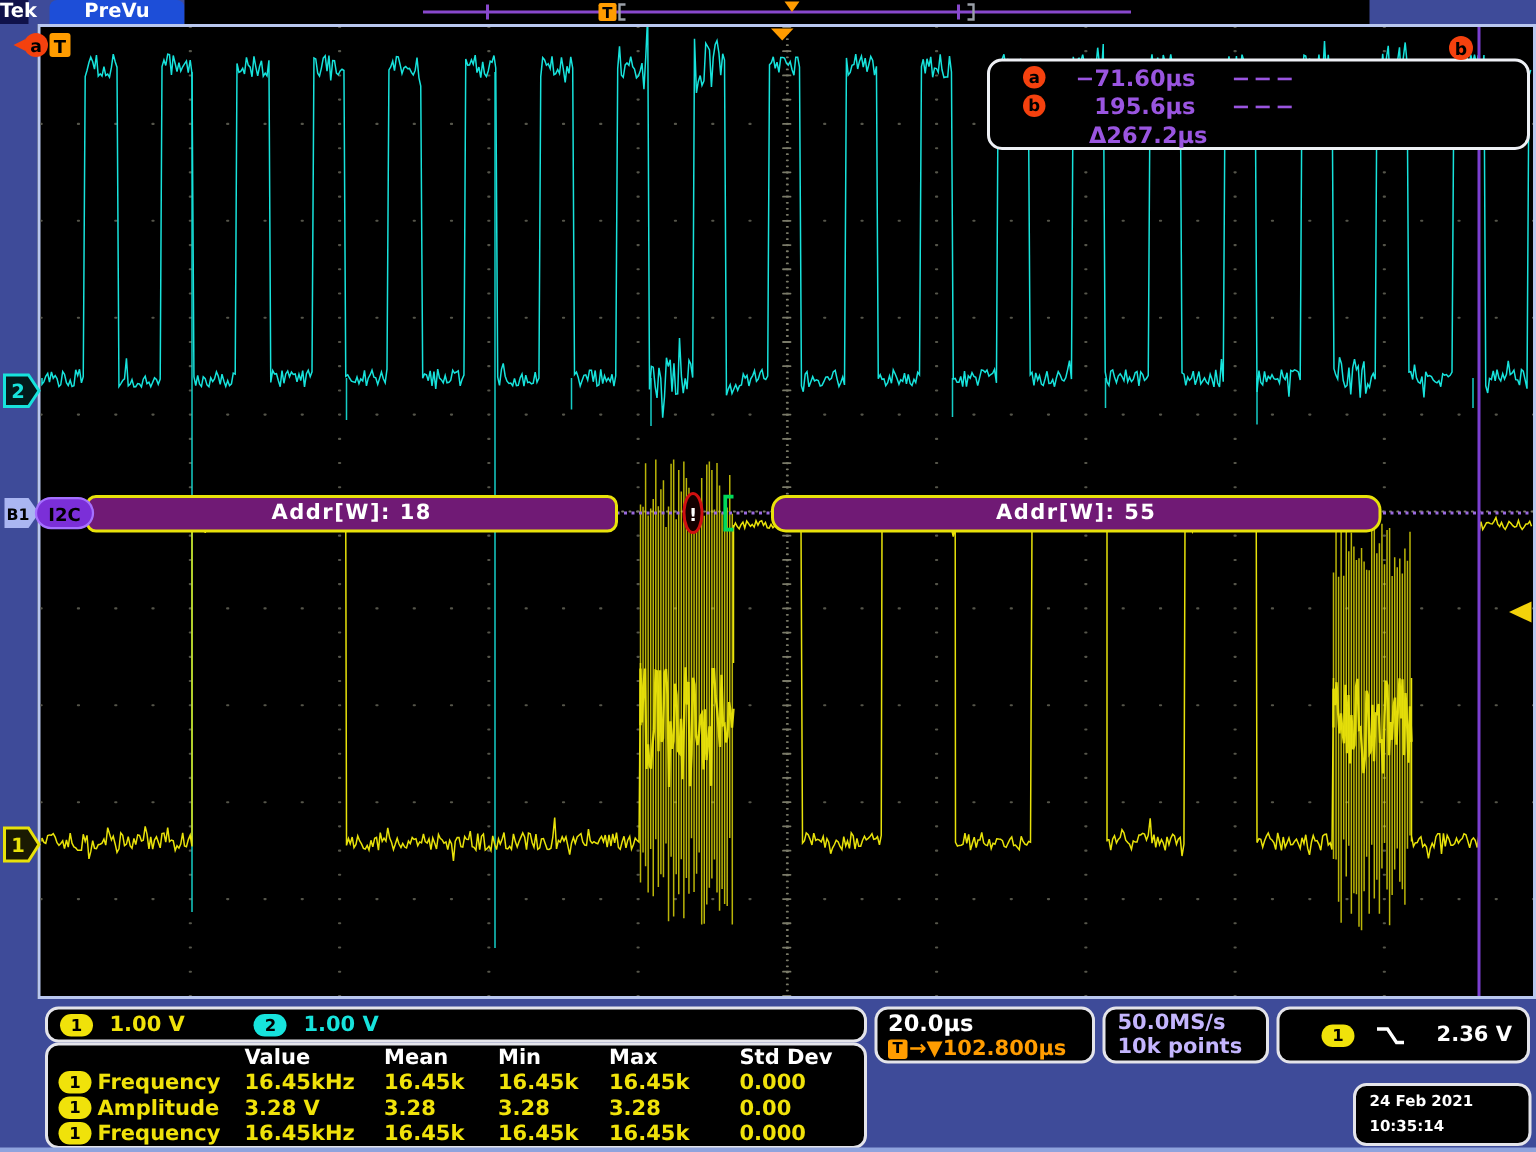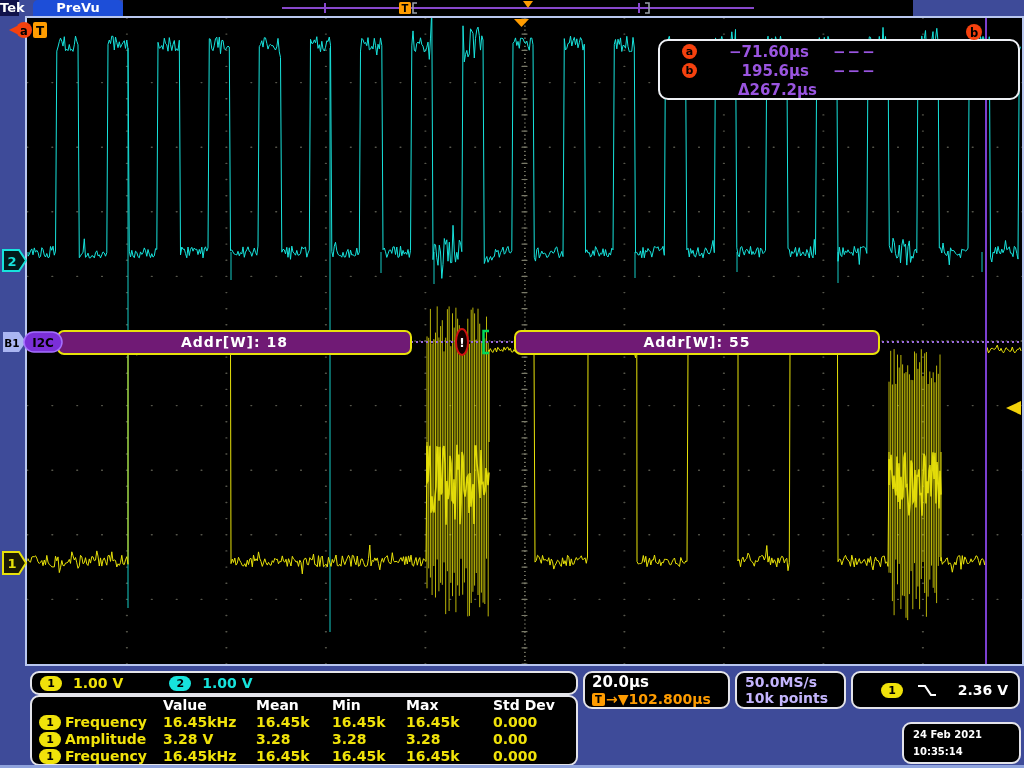--- a/index.html
+++ b/index.html
@@ -25,21 +25,21 @@
   
   .decode-box { position:absolute; height:25px; background:#701a75; border:2px solid #e8e20a;
                 border-radius:7px; color:#fff; font-size:14px; line-height:20px; text-align:center;
                 letter-spacing:1px; z-index:5; }
   
   .readout { position:absolute; left:658px; top:39px; width:362px; height:61px; background:#000;
              border:2px solid #eef0f5; border-radius:10px; padding:1px 10px 0 22px; z-index:7; }
   .readout .row { display:flex; align-items:center; height:19px; }
   .cursor-dot { display:inline-block; width:15px; height:15px; border-radius:50%; background:#f5410e;
                 color:#000; font-size:11px; line-height:15px; text-align:center; flex:0 0 15px; }
-  .cur-val { display:inline-block; width:100px; text-align:right; color:#9a55e0; font-size:15px;margin-left:12px; }
+  .cur-val { display:inline-block; width:100px; text-align:right; color:#9a55e0; font-size:15px; }
   .cur-dash { margin-left:24px; color:#9a55e0; font-size:15px; letter-spacing:2px; }
   .delta-row { padding-left:37px; }
   
   .bbox { position:absolute; background:#000; border:2px solid #e4e4ea; border-radius:9px; color:#fff; z-index:2; }
   .badge { display:inline-block; width:22px; height:15px; border-radius:8px; background:#f0e20a;
            color:#000; font-size:11px; line-height:15px; text-align:center; vertical-align:middle; }
   .badge.cyan { background:#17e3dc; }
   .chbar { left:30px; top:671px; width:548px; height:24px; display:flex; align-items:center; padding-left:8px; }
   .chbar .sc1 { color:#f0e20a; font-size:14px; margin-left:11px; }
   .chbar .sc2 { color:#17e3dc; font-size:14px; margin-left:11px; }
@@ -84,21 +84,21 @@
       <path d="M427,483.5L427.0,445.7L428.0,481.7L429.0,456.9L430.0,445.7L431.0,512.7L432.0,496.2L433.0,510.2L434.0,512.4L435.0,496.5L436.0,486.6L437.0,447.2L438.0,447.6L439.0,500.8L440.0,446.8L441.0,494.5L442.0,492.2L443.0,448.6L444.0,446.1L445.0,463.2L446.0,524.7L447.0,480.9L448.0,499.1L449.0,494.0L450.0,455.8L451.0,463.2L452.0,500.5L453.0,501.9L454.0,479.2L455.0,519.4L456.0,480.4L457.0,444.8L458.0,469.7L459.0,454.6L460.0,524.2L461.0,502.9L462.0,451.9L463.0,456.2L464.0,490.5L465.0,496.7L466.0,489.1L467.0,477.4L468.0,475.7L469.0,512.9L470.0,472.9L471.0,506.7L472.0,494.1L473.0,484.2L474.0,523.9L475.0,446.1L476.0,446.1L477.0,464.0L478.0,472.2L479.0,484.9L480.0,497.9L481.0,449.9L482.0,483.4L483.0,482.7L484.0,495.0L485.0,490.9L486.0,468.1L487.0,473.6L488.0,485.1L489.0,472.5M889,485L889.0,459.1L890.0,470.1L891.0,454.8L892.0,474.2L893.0,489.0L894.0,475.5L895.0,488.3L896.0,495.5L897.0,456.6L898.0,502.1L899.0,463.3L900.0,508.9L901.0,476.7L902.0,499.5L903.0,496.7L904.0,457.7L905.0,452.6L906.0,486.1L907.0,485.1L908.0,500.7L909.0,515.4L910.0,504.8L911.0,460.5L912.0,463.7L913.0,502.2L914.0,500.4L915.0,469.9L916.0,507.5L917.0,475.6L918.0,476.0L919.0,469.3L920.0,495.2L921.0,492.8L922.0,515.7L923.0,477.7L924.0,453.9L925.0,456.9L926.0,503.4L927.0,481.3L928.0,493.2L929.0,470.9L930.0,465.1L931.0,496.4L932.0,472.0L933.0,452.2L934.0,478.9L935.0,452.8L936.0,503.4L937.0,462.1L938.0,481.3L939.0,508.5L940.0,470.8L941.0,494.6" stroke="#e8e20a" stroke-width="1.6" fill="none" stroke-opacity="0.95"></path>
       <path d="M28,561L28.0,558.7L29.3,561.6L30.5,562.2L31.8,557.1L33.0,556.6L34.3,556.8L35.5,555.8L36.8,558.1L38.0,561.8L39.3,563.5L40.5,562.3L41.8,560.5L43.0,565.7L44.3,560.0L45.5,564.7L46.8,555.4L48.0,562.1L49.3,564.6L50.5,565.3L51.8,566.9L53.0,566.9L54.3,566.9L55.5,556.2L56.8,560.9L58.0,556.9L59.3,572.6L60.5,567.8L61.8,560.5L63.0,565.5L64.3,565.7L65.5,563.1L66.8,562.8L68.0,562.1L69.3,559.4L70.5,563.4L71.8,551.8L73.0,555.8L74.3,560.0L75.5,557.5L76.8,562.8L78.0,568.3L79.3,565.9L80.5,555.3L81.8,556.9L83.0,563.7L84.3,562.7L85.5,557.7L86.8,564.0L88.0,565.5L89.3,558.9L90.5,563.1L91.8,556.6L93.0,556.9L94.3,560.7L95.5,560.1L96.8,550.9L98.0,556.1L99.3,566.0L100.5,557.9L101.8,566.1L103.0,560.0L104.3,557.9L105.5,561.4L106.8,565.2L108.0,555.7L109.3,555.4L110.5,561.4L111.8,551.8L113.0,561.0L114.3,560.0L115.5,560.5L116.8,567.0L118.0,563.8L119.3,565.4L120.5,562.7L121.8,555.3L123.0,564.0L124.3,564.5L125.5,559.9L126.8,556.7L128.0,564.3L128,350L128.0,348.6L129.3,351.9L130.5,352.4L131.8,347.7L133.0,347.9L134.3,347.4L135.5,347.9L136.8,355.2L138.0,349.3L139.3,347.7L140.5,349.0L141.8,350.8L143.0,349.5L144.3,347.1L145.5,348.0L146.8,349.6L148.0,351.2L149.3,350.5L150.5,348.7L151.8,350.9L153.0,349.8L154.3,347.4L155.5,347.3L156.8,352.6L158.0,347.8L159.3,346.4L160.5,351.4L161.8,351.2L163.0,347.5L164.3,348.8L165.5,349.1L166.8,349.2L168.0,347.5L169.3,348.3L170.5,349.0L171.8,349.4L173.0,347.3L174.3,349.7L175.5,352.2L176.8,352.3L178.0,351.6L179.3,350.0L180.5,347.7L181.8,347.9L183.0,348.8L184.3,351.7L185.5,352.5L186.8,350.0L188.0,350.5L189.3,352.9L190.5,348.2L191.8,350.1L193.0,351.6L194.3,349.2L195.5,348.3L196.8,347.8L198.0,351.8L199.3,347.7L200.5,351.1L201.8,348.7L203.0,349.4L204.3,350.7L205.5,350.5L206.8,349.8L208.0,350.4L209.3,348.9L210.5,349.6L211.8,350.2L213.0,351.3L214.3,352.8L215.5,351.9L216.8,352.6L218.0,350.2L219.3,351.9L220.5,349.8L221.8,352.3L223.0,348.8L224.3,351.5L225.5,347.4L226.8,347.3L228.0,350.2L229.3,348.4L230.5,347.9L231,561L231.0,563.6L232.3,559.0L233.5,562.5L234.8,558.0L236.0,565.1L237.3,563.0L238.5,557.3L239.8,560.6L241.0,562.6L242.3,565.6L243.5,566.0L244.8,563.7L246.0,566.7L247.3,560.2L248.5,564.6L249.8,558.9L251.0,558.3L252.3,566.8L253.5,555.1L254.8,561.0L256.0,558.8L257.3,560.8L258.5,551.9L259.8,558.7L261.0,561.5L262.3,566.4L263.5,562.9L264.8,558.8L266.0,562.7L267.3,565.1L268.5,562.3L269.8,564.7L271.0,565.3L272.3,560.7L273.5,562.4L274.8,558.3L276.0,559.6L277.3,559.2L278.5,563.8L279.8,561.3L281.0,561.9L282.3,555.9L283.5,561.1L284.8,562.1L286.0,559.2L287.3,566.4L288.5,558.7L289.8,562.2L291.0,566.0L292.3,556.3L293.5,558.9L294.8,560.0L296.0,562.1L297.3,561.3L298.5,566.4L299.8,560.2L301.0,562.5L302.3,573.9L303.5,560.8L304.8,558.4L306.0,558.4L307.3,564.5L308.5,564.8L309.8,557.7L311.0,559.6L312.3,559.7L313.5,554.1L314.8,564.5L316.0,564.9L317.3,566.8L318.5,555.7L319.8,566.5L321.0,557.6L322.3,556.0L323.5,566.7L324.8,565.6L326.0,564.1L327.3,567.0L328.5,557.3L329.8,562.8L331.0,566.4L332.3,559.3L333.5,562.7L334.8,559.3L336.0,555.0L337.3,565.6L338.5,565.9L339.8,564.2L341.0,566.2L342.3,555.9L343.5,560.9L344.8,564.6L346.0,561.1L347.3,558.1L348.5,555.3L349.8,558.2L351.0,566.4L352.3,555.3L353.5,555.8L354.8,561.8L356.0,564.8L357.3,556.0L358.5,566.3L359.8,565.3L361.0,559.2L362.3,559.0L363.5,562.5L364.8,566.2L366.0,566.3L367.3,565.5L368.5,558.5L369.8,545.0L371.0,565.9L372.3,560.3L373.5,561.5L374.8,557.9L376.0,560.6L377.3,557.9L378.5,563.6L379.8,569.8L381.0,562.1L382.3,558.3L383.5,562.3L384.8,558.0L386.0,556.8L387.3,555.7L388.5,561.3L389.8,563.4L391.0,563.6L392.3,552.7L393.5,560.4L394.8,562.1L396.0,561.1L397.3,562.0L398.5,562.5L399.8,559.4L401.0,557.6L402.3,561.2L403.5,556.7L404.8,564.7L406.0,556.6L407.3,564.0L408.5,555.9L409.8,561.9L411.0,555.1L412.3,565.0L413.5,566.2L414.8,561.1L416.0,557.5L417.3,565.2L418.5,560.1L419.8,557.6L421.0,566.1L422.3,563.0L423.5,558.7L424.8,560.4L426.0,561.4L427,442M489,442L489,350L489.0,351.6L490.3,348.6L491.5,351.0L492.8,352.5L494.0,349.8L495.3,348.1L496.5,352.0L497.8,347.3L499.0,349.0L500.3,350.9L501.5,349.6L502.8,351.4L504.0,347.2L505.3,350.1L506.5,347.7L507.8,347.1L509.0,350.3L510.3,348.3L511.5,351.9L512.8,352.1L514.0,349.6L515.3,351.8L516.5,350.7L517.8,350.1L519.0,349.6L520.3,350.8L521.5,348.4L522.8,350.9L524.0,347.9L525.3,350.4L526.5,347.7L527.8,352.1L529.0,349.2L530.3,352.3L531.5,350.5L532.8,349.4L534.0,350.8L535,561L535.0,562.1L536.3,560.5L537.5,555.3L538.8,556.5L540.0,559.4L541.3,563.3L542.5,555.4L543.8,560.2L545.0,559.5L546.3,560.1L547.5,561.3L548.8,557.7L550.0,565.1L551.3,559.1L552.5,561.5L553.8,569.1L555.0,565.4L556.3,563.0L557.5,560.2L558.8,561.3L560.0,564.3L561.3,566.4L562.5,557.8L563.8,564.0L565.0,560.6L566.3,565.6L567.5,555.3L568.8,557.2L570.0,566.0L571.3,558.9L572.5,564.2L573.8,564.2L575.0,560.3L576.3,557.5L577.5,559.9L578.8,558.9L580.0,557.7L581.3,555.8L582.5,559.5L583.8,559.2L585.0,557.8L586.3,563.3L587.5,557.0L588,350L588.0,349.0L589.3,351.0L590.5,352.4L591.8,348.7L593.0,347.5L594.3,351.5L595.5,348.6L596.8,352.2L598.0,350.7L599.3,351.0L600.5,351.7L601.8,349.5L603.0,351.9L604.3,348.5L605.5,351.5L606.8,348.8L608.0,352.4L609.3,352.3L610.5,343.3L611.8,348.7L613.0,350.6L614.3,348.9L615.5,352.9L616.8,347.0L618.0,352.7L619.3,351.2L620.5,352.2L621.8,352.3L623.0,348.4L624.3,350.9L625.5,350.8L626.8,351.3L628.0,350.6L629.3,349.1L630.5,349.8L631.8,349.5L633.0,349.9L634.3,352.4L635.5,357.8L636.8,349.4L637,561L637.0,561.6L638.3,564.0L639.5,563.6L640.8,563.5L642.0,562.8L643.3,555.5L644.5,562.2L645.8,556.3L647.0,566.7L648.3,562.0L649.5,558.1L650.8,565.0L652.0,560.0L653.3,560.0L654.5,555.0L655.8,562.0L657.0,563.3L658.3,563.7L659.5,559.4L660.8,565.7L662.0,562.2L663.3,562.8L664.5,559.2L665.8,559.4L667.0,559.5L668.3,560.5L669.5,564.3L670.8,564.9L672.0,562.2L673.3,559.5L674.5,558.0L675.8,563.7L677.0,563.4L678.3,565.0L679.5,566.5L680.8,557.5L682.0,560.7L683.3,562.8L684.5,563.3L685.8,561.0L687.0,561.4L688,350L688.0,348.2L689.3,349.6L690.5,352.0L691.8,348.3L693.0,352.4L694.3,351.9L695.5,346.3L696.8,349.6L698.0,348.9L699.3,348.8L700.5,350.9L701.8,349.8L703.0,352.7L704.3,349.2L705.5,347.2L706.8,351.1L708.0,349.4L709.3,352.4L710.5,349.5L711.8,352.2L713.0,349.7L714.3,349.9L715.5,352.8L716.8,348.3L718.0,350.5L719.3,351.0L720.5,343.5L721.8,348.7L723.0,347.4L724.3,350.7L725.5,348.9L726.8,351.5L728.0,349.7L729.3,352.6L730.5,347.3L731.8,350.4L733.0,352.7L734.3,347.1L735.5,350.0L736.8,350.3L738.0,350.5L738,561L738.0,559.7L739.3,559.8L740.5,566.8L741.8,559.3L743.0,557.1L744.3,562.0L745.5,559.6L746.8,558.3L748.0,553.1L749.3,555.2L750.5,560.1L751.8,561.7L753.0,562.8L754.3,566.2L755.5,560.6L756.8,561.4L758.0,561.3L759.3,556.6L760.5,556.6L761.8,555.5L763.0,556.0L764.3,560.0L765.5,556.9L766.8,545.5L768.0,562.1L769.3,556.4L770.5,564.9L771.8,557.9L773.0,563.1L774.3,559.7L775.5,562.0L776.8,566.9L778.0,557.9L779.3,563.1L780.5,558.8L781.8,556.2L783.0,557.2L784.3,562.9L785.5,559.5L786.8,558.3L788.0,570.7L789.3,562.7L790,350L790.0,349.5L791.3,348.0L792.5,352.7L793.8,347.7L795.0,354.3L796.3,350.9L797.5,344.6L798.8,351.0L800.0,348.7L801.3,351.7L802.5,347.0L803.8,351.0L805.0,350.3L806.3,347.3L807.5,352.4L808.8,347.2L810.0,352.9L811.3,351.7L812.5,350.7L813.8,349.1L815.0,351.2L816.3,352.3L817.5,350.0L818.8,351.0L820.0,351.0L821.3,352.0L822.5,349.8L823.8,347.8L825.0,352.3L826.3,351.6L827.5,348.0L828.8,347.2L830.0,351.7L831.3,351.3L832.5,347.7L833.8,347.1L835.0,352.8L836.3,349.1L837.5,352.5L838,561L838.0,561.7L839.3,559.1L840.5,559.6L841.8,564.8L843.0,560.7L844.3,557.4L845.5,555.4L846.8,559.0L848.0,560.0L849.3,561.9L850.5,566.3L851.8,555.2L853.0,560.5L854.3,566.9L855.5,558.0L856.8,564.8L858.0,561.9L859.3,558.6L860.5,563.1L861.8,563.0L863.0,561.0L864.3,559.4L865.5,562.3L866.8,565.6L868.0,558.5L869.3,562.4L870.5,556.5L871.8,565.6L873.0,569.9L874.3,561.5L875.5,557.0L876.8,560.6L878.0,560.4L879.3,562.9L880.5,566.8L881.8,557.4L883.0,556.3L884.3,556.1L885.5,563.3L886.8,561.8L888.0,566.4L889,452M941,452L941,561L941.0,557.3L942.3,564.3L943.5,562.0L944.8,561.7L946.0,559.1L947.3,557.8L948.5,564.5L949.8,562.8L951.0,564.7L952.3,572.2L953.5,565.8L954.8,562.2L956.0,564.9L957.3,557.8L958.5,555.8L959.8,555.8L961.0,569.3L962.3,555.6L963.5,564.2L964.8,556.9L966.0,559.3L967.3,563.5L968.5,563.5L969.8,562.4L971.0,558.8L972.3,562.1L973.5,560.2L974.8,559.1L976.0,555.8L977.3,556.5L978.5,560.6L979.8,565.2L981.0,560.0L982.3,558.6L983.5,560.3L984.8,565.0L986.0,556.1L986,350L986.0,355.4L987.3,347.7L988.5,353.0L989.8,350.7L991.0,348.5L992.3,348.3L993.5,349.1L994.8,349.3L996.0,347.6L997.3,345.1L998.5,349.5L999.8,351.0L1001.0,348.3L1002.3,351.4L1003.5,352.9L1004.8,350.4L1006.0,347.7L1007.3,348.9L1008.5,350.4L1009.8,351.4L1011.0,351.0L1012.3,347.0L1013.5,350.9L1014.8,352.9L1016.0,351.4L1017.3,349.4L1018.5,349.4L1019.8,347.6L1021.0,350.9" stroke="#e8e20a" stroke-width="1" fill="none"></path>
       <path d="M411,342H515M867,342H1021" stroke="#9a6ae0" stroke-width="2" fill="none" stroke-dasharray="2 3"></path>
       <path d="M986,18V664" stroke="#7b3fd0" stroke-width="2" fill="none"></path>
     </svg>
 </div>
 
 <div class="decode-box" style="left:57px; top:330px; width:355px;">
   <span>Addr[W]: 18</span>
 </div>
-<div class="decode-box" style="left:514px; top:330px; width:366px;">
+<div class="decode-box" style="left:514px; top:330px; width:407px;border-radius:10px;">
   <span>Addr[W]: 55</span>
 </div>
 
 <div class="readout">
   <div class="row">
     <span class="cursor-dot">a</span>
     <span class="cur-val">−71.60µs</span>
     <span class="cur-dash">−−−</span>
   </div>
   <div class="row">

